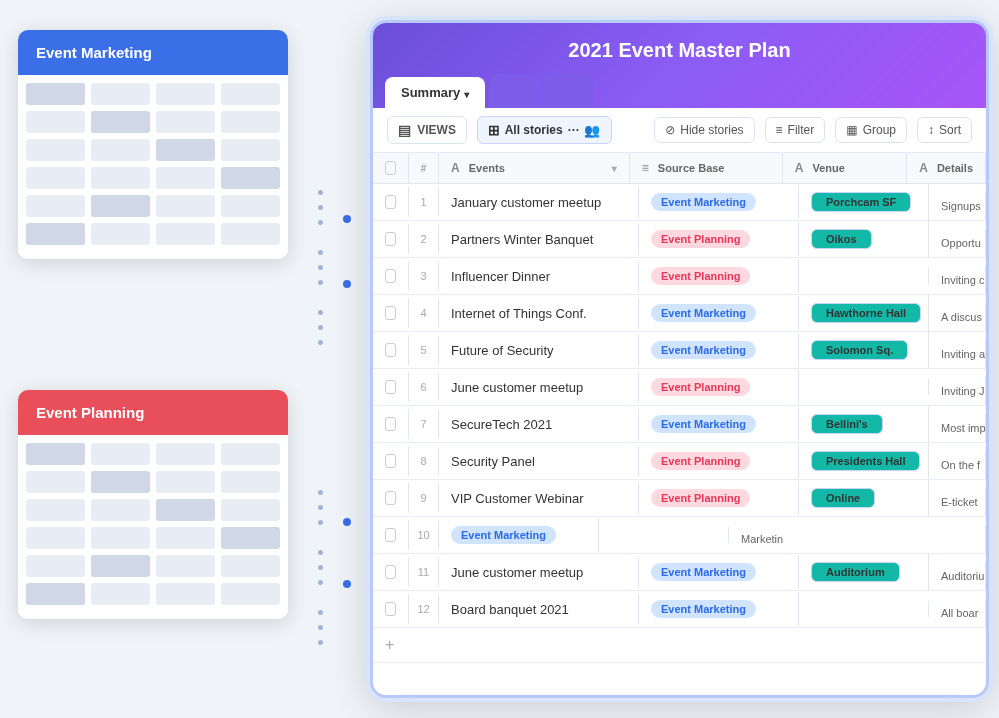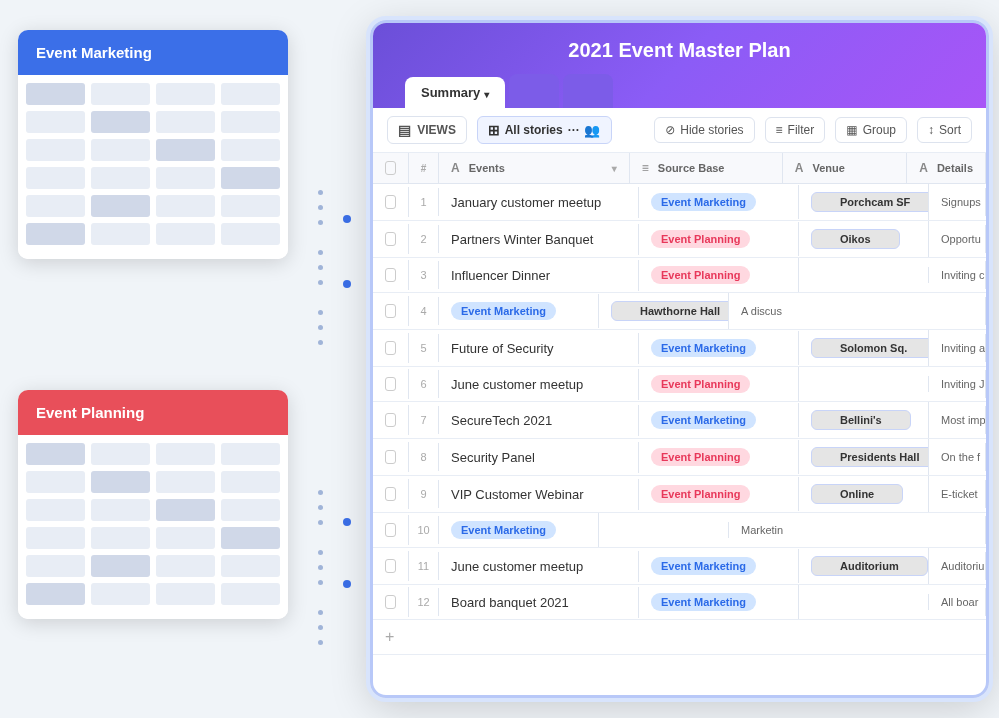--- a/index.html
+++ b/index.html
@@ -87,21 +87,21 @@
       border-radius: 16px;
       overflow: hidden;
       box-shadow: 0 8px 40px rgba(0,0,0,0.18);
       background: #fff;
       border: 3px solid #b8c8f8;
       outline: 4px solid #d8e4fc;
     }
 
     .panel-header {
       background: linear-gradient(135deg, #6b4fd8 0%, #8b5cf6 50%, #a855f7 100%);
-      padding: 16px 32px 0;
+      padding: 16px 12px 0;
       color: #fff;
     }
 
     .panel-title {
       font-size: 20px;
       font-weight: 700;
       text-align: center;
       padding-bottom: 12px;
     }
 
@@ -238,21 +238,21 @@
       overflow: hidden;
       white-space: nowrap;
       text-overflow: ellipsis;
     }
 
     .td-check { width: 36px; justify-content: center; }
     .td-num { width: 30px; justify-content: center; font-size: 11px; color: #aaa; }
     .td-event { width: 200px; font-size: 13px; }
     .td-source { width: 160px; }
     .td-venue { width: 130px; }
-    .td-detail { flex: 1; color: #666; font-size: 11px; }
+    .td-detail { flex: 1; color: #666; font-size: 11px; margin-top: 8px; }
 
     .badge {
       display: inline-flex;
       align-items: center;
       padding: 3px 10px;
       border-radius: 20px;
       font-size: 11px;
       font-weight: 600;
     }
 
@@ -260,24 +260,24 @@
       background: #d0e4ff;
       color: #2b6ae8;
     }
 
     .badge-pink {
       background: #ffd8e0;
       color: #e8385a;
     }
 
     .venue-badge {
-      background: #e5e5e5;
+      background: #14b8a6;
       border: 1px solid #c8d4f8;
       border-radius: 6px;
-      padding: 3px 28px;
+      padding: 3px 14px;
       font-size: 11px;
       font-weight: 600;
       color: #333;
     }
 
     .checkbox {
       width: 14px;
       height: 14px;
       border: 1.5px solid #ccc;
       border-radius: 3px;
@@ -535,20 +535,21 @@
         <span class="badge badge-pink">Event Planning</span>
       </div>
       <div class="td td-venue"></div>
       <div class="td td-detail">Inviting c</div>
     </div>
         <div class="table-row">
       <div class="td td-check">
         <div class="checkbox"></div>
       </div>
       <div class="td td-num">4</div>
+      <div class="td td-event">Internet of Things Conf.</div>
       <div class="td td-source">
         <span class="badge badge-blue">Event Marketing</span>
       </div>
       <div class="td td-venue">
             <span class="venue-badge">Hawthorne Hall</span>
           </div>
       <div class="td td-detail">A discus</div>
     </div>
         <div class="table-row">
       <div class="td td-check">

